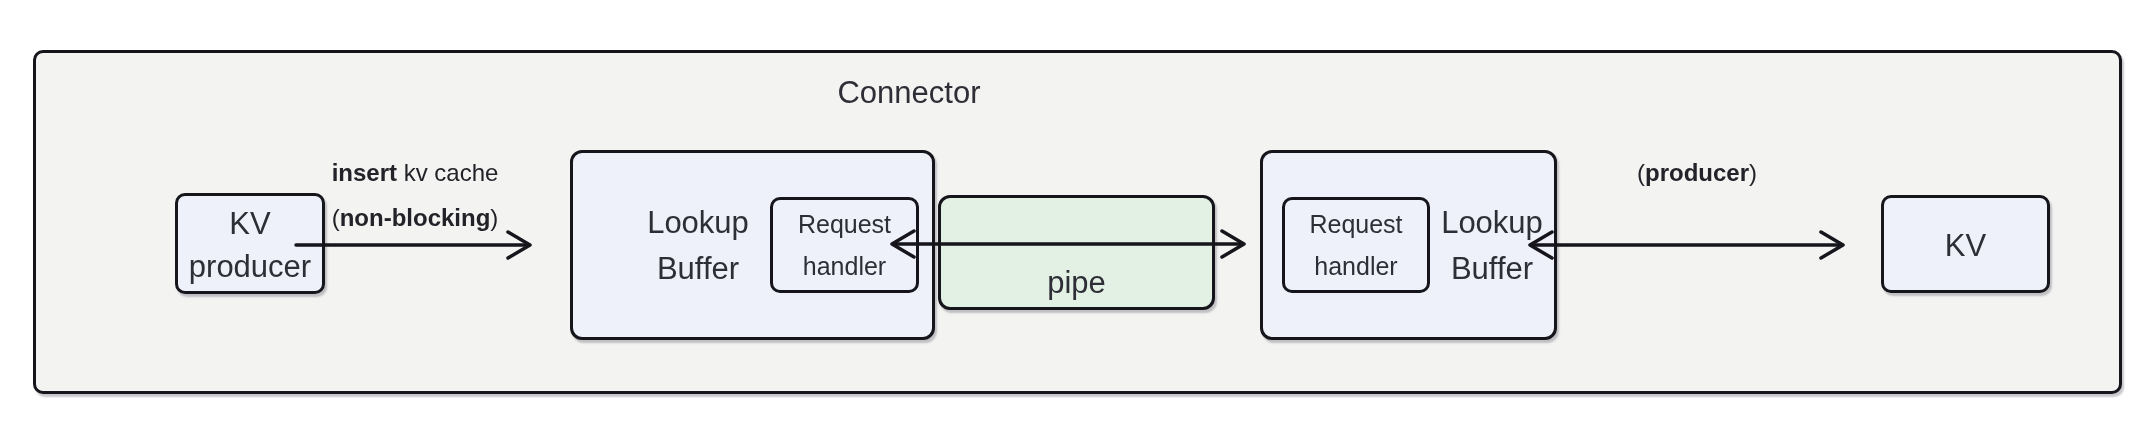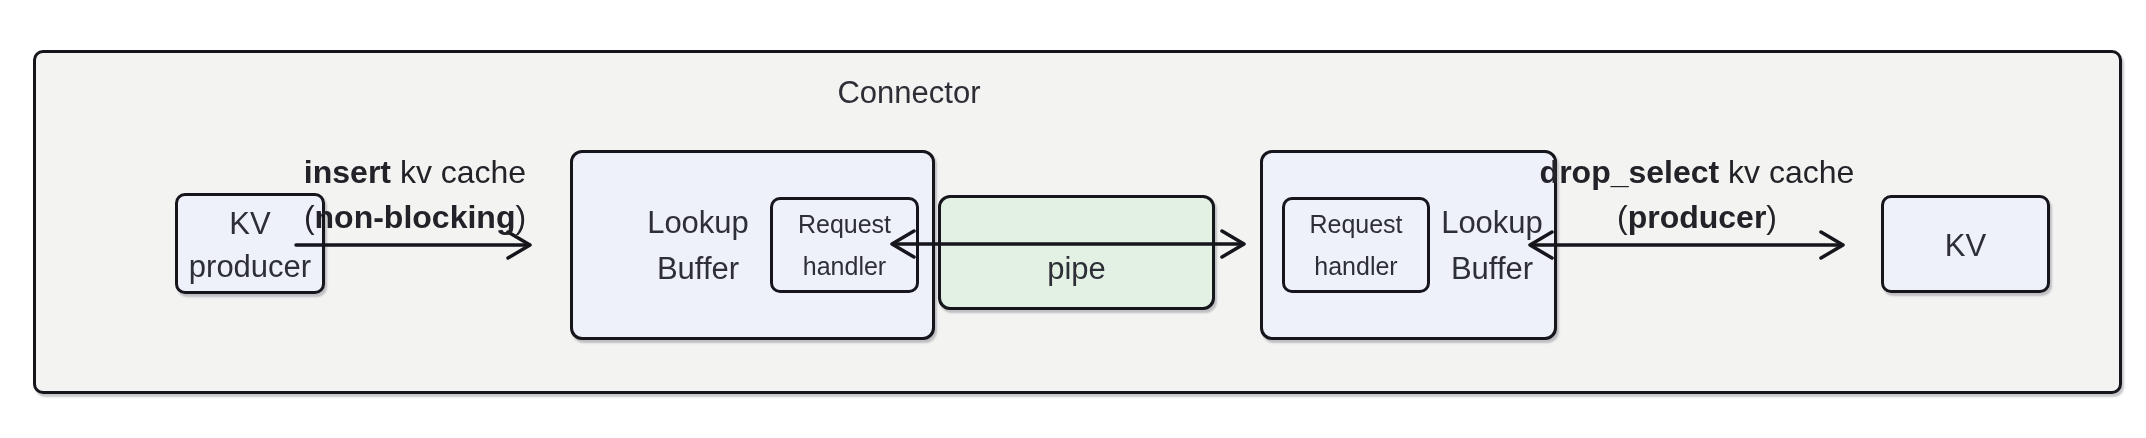--- a/index.html
+++ b/index.html
@@ -55,34 +55,34 @@
     position:absolute; top:47px; height:92px; width:150px;
     display:flex; flex-direction:column; justify-content:center;
     text-align:center; line-height:46px;align-items:center;
   }
   .lb-text-left{ left:50px; }
   .lb-text-right{ left:154px; }
   .pipe{
     position:absolute; left:938px; top:195px; width:277px; height:115px;
     background:var(--pipe-fill); border:3px solid var(--border); border-radius:12px;
     display:flex; align-items:flex-end; justify-content:center;
-    padding-bottom:20px; font-size:31px; color:var(--text);
+    padding-bottom:6px; font-size:31px; color:var(--text);
     box-shadow:2px 3px 2px rgba(95,95,105,0.35);
   }
   .arrows{
     position:absolute; left:0; top:0; width:2146px; height:438px;
     pointer-events:none; z-index:5;
   }
   .arrows line, .arrows polyline{
     stroke:var(--arrow); stroke-width:3.5; fill:none;
     stroke-linecap:round; stroke-linejoin:round;
   }
   .edge-label{
     position:absolute; top:150px; z-index:6;
-    text-align:center; font-size:32px; line-height:45px;
+    text-align:center; font-size:24px; line-height:45px;
     color:var(--label-text);
   }
   .edge-label b{ font-weight:700; }
   .edge-label-insert{ left:215px; width:400px; }
   .edge-label-drop{ left:1447px; width:500px; }
 </style>
 </head>
 <body>
 
 <div class="canvas">
@@ -141,17 +141,16 @@
       <polyline points="1821,232 1843,245 1821,258"></polyline>
     </g>
   </svg>
 
   <div class="edge-label edge-label-insert">
     <div><b>insert</b><span> kv cache</span></div>
     <div><span>(</span><b>non-blocking</b><span>)</span></div>
   </div>
 
   <div class="edge-label edge-label-drop">
-    <div><b>drop_select</b><span> kv cache</span></div>
     <div><span>(</span><b>producer</b><span>)</span></div>
   </div>
 
 </div>
 
 </body></html>

